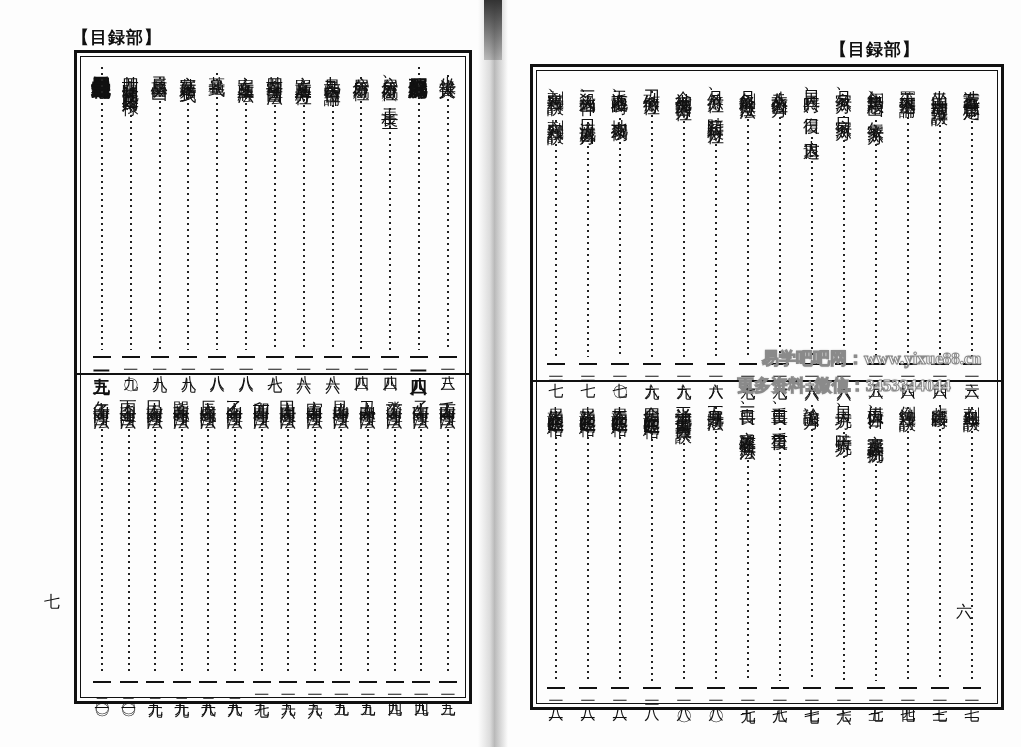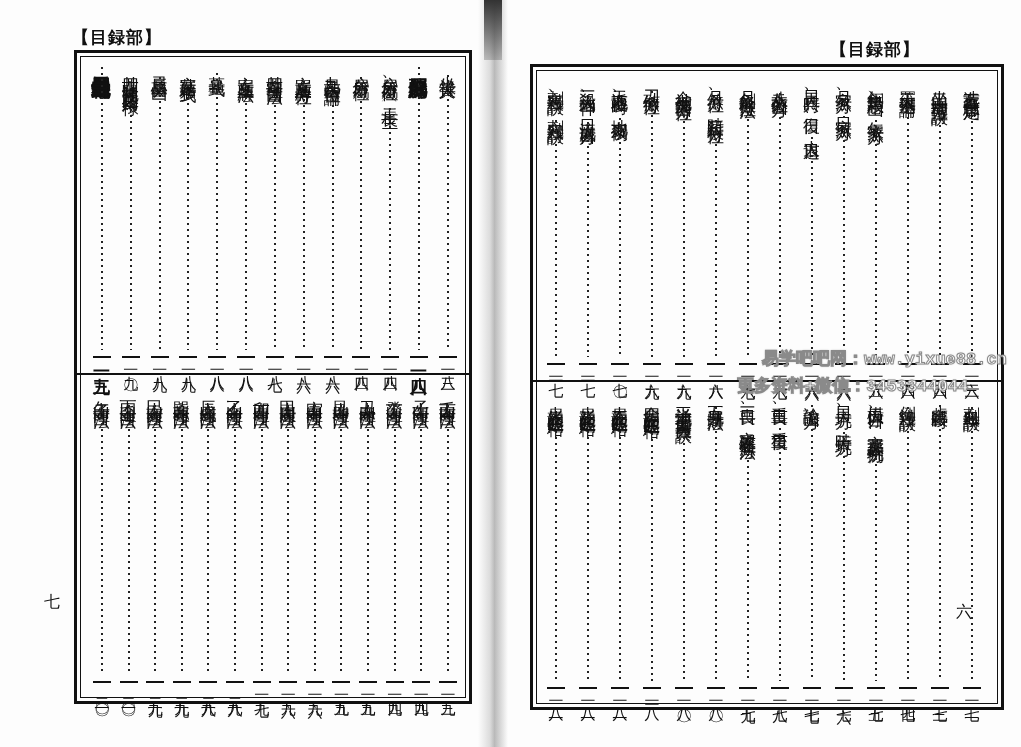--- a/index.html
+++ b/index.html
@@ -15,21 +15,21 @@
   .section{position:absolute;display:flex;flex-direction:row-reverse;justify-content:space-between;}
   .col{display:flex;flex-direction:column;align-items:center;width:22px;height:100%;position:relative;}
   .col .title{writing-mode:vertical-rl;text-orientation:upright;font-size:17px;line-height:22px;letter-spacing:2px;}
   .col .dots{flex:1;width:2px;margin:2px 0;
     background-image:radial-gradient(circle,#222 0.9px,transparent 1.2px);background-size:2px 6px;background-repeat:repeat-y;}
   .col .dash{width:18px;height:2px;background:#111;margin:4px 0 4px;}
   .col .num{writing-mode:vertical-rl;text-orientation:upright;font-size:15px;line-height:18px;letter-spacing:2px;}
   .col.bold .title{font-family:"DejaVu Sans","Liberation Sans",sans-serif;font-weight:bold;font-size:19px;letter-spacing:0;}
   .col.bold .num{font-family:"DejaVu Sans","Liberation Sans",sans-serif;font-weight:bold;font-size:17px;}
   .pagenum{position:absolute;font-size:16px;}
-  .wm{position:absolute;font-family:Liberation Mono, monospace;font-weight:bold;font-size:17px;
+  .wm{position:absolute;font-family:Liberation Serif, serif;font-weight:bold;font-size:17px;
       color:#fff;-webkit-text-stroke:1px #8a8a8a;text-shadow:0 0 2px rgba(0,0,0,.35);white-space:nowrap;}
 </style>
 </head>
 <body>
 
 <div class="gutter"></div>
 <div class="gutter-top"></div>
 
 <div class="header" style="left:72px;top:26px;">【目録部】</div>
 <div class="box" style="left:74px;top:50px;width:398px;height:654px;">

